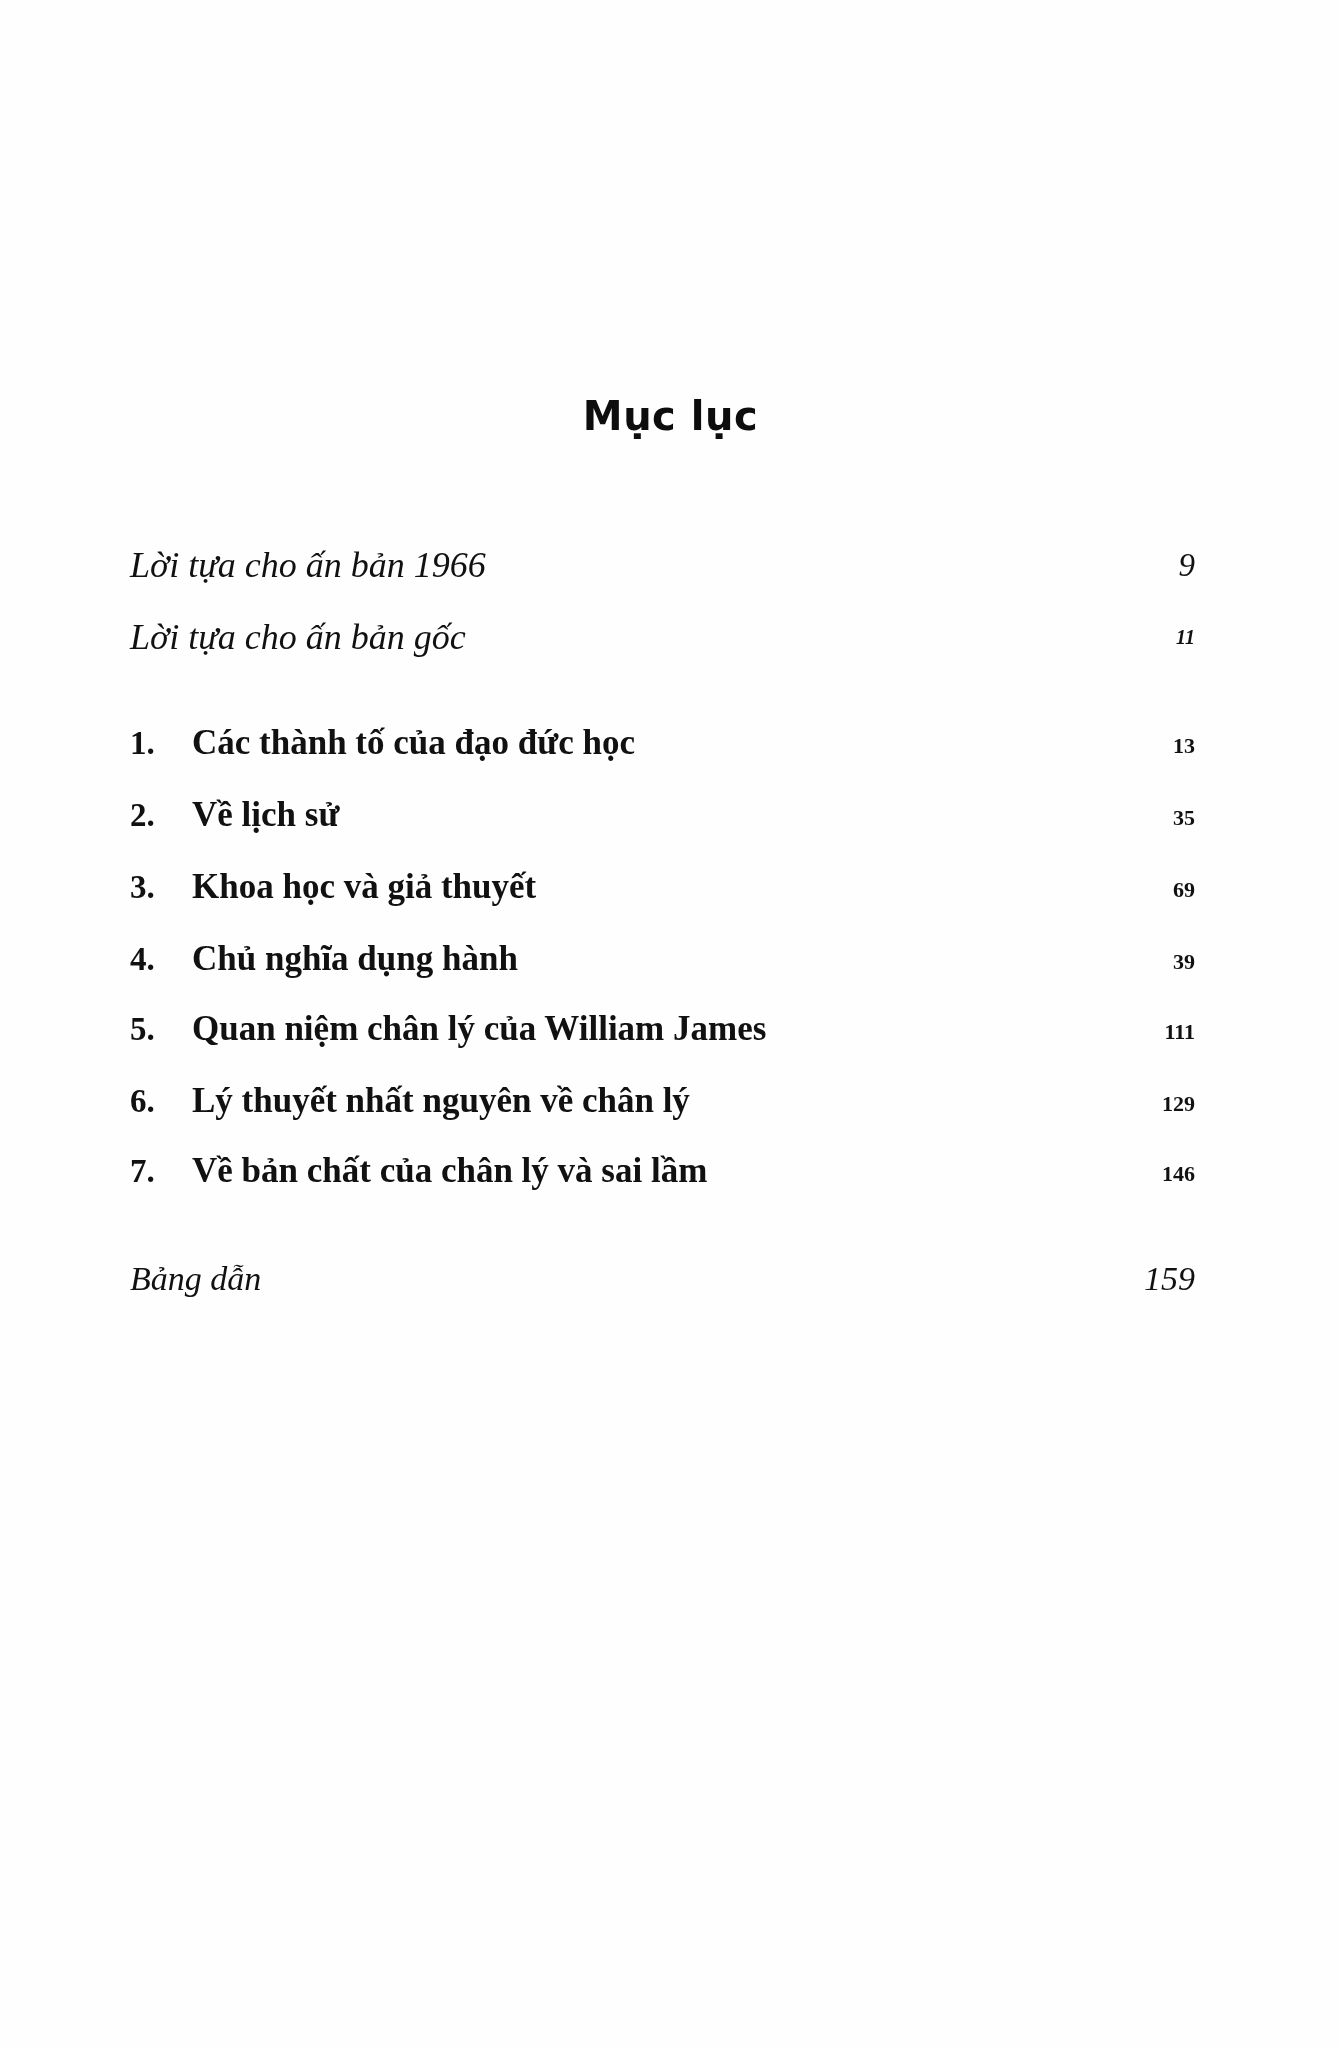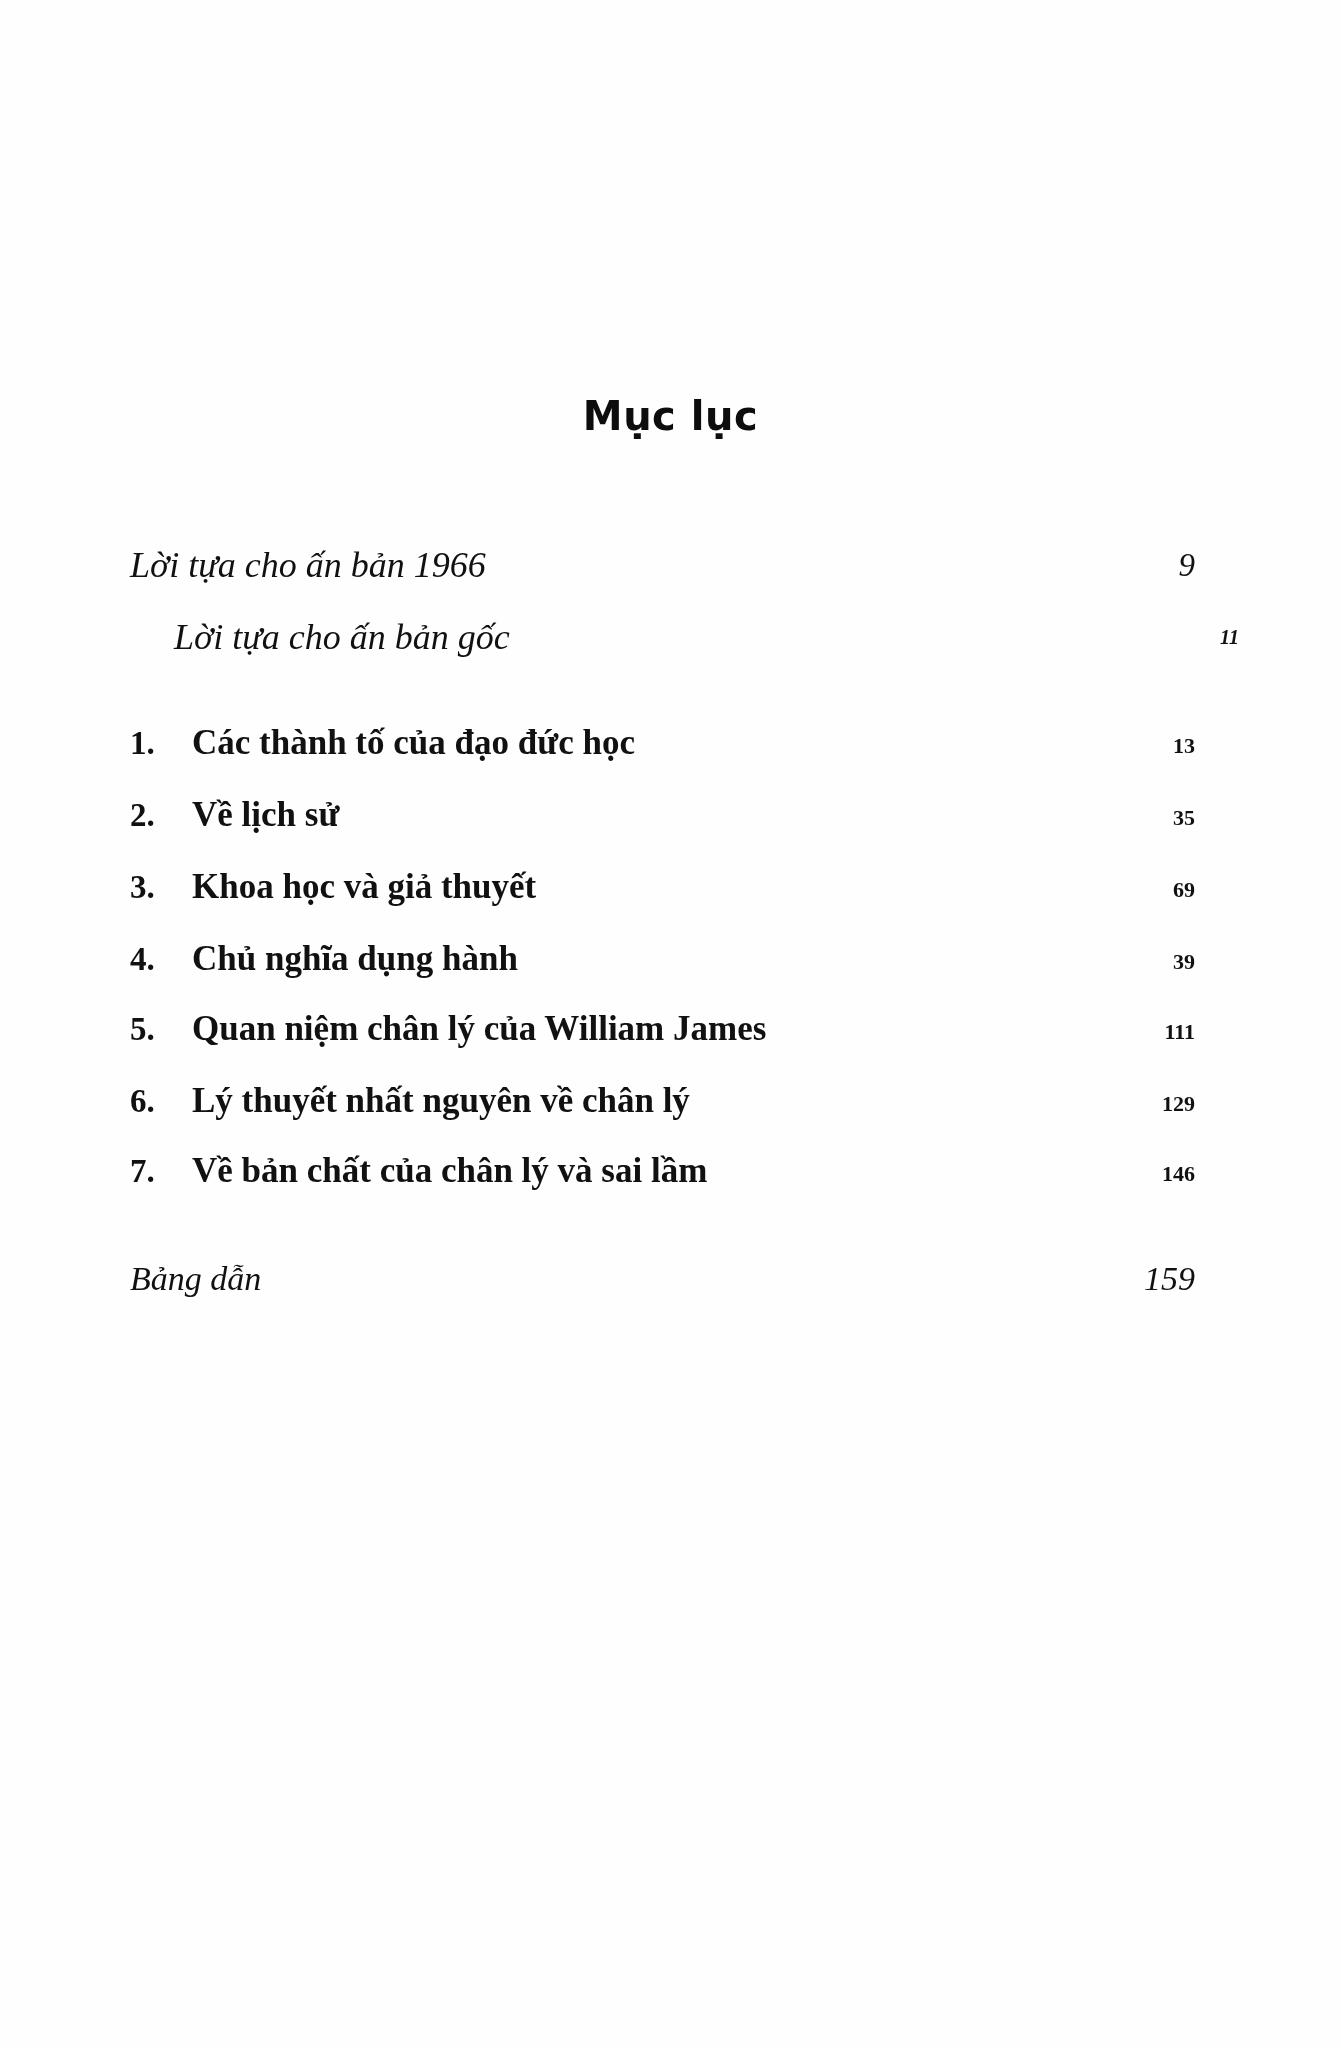--- a/index.html
+++ b/index.html
@@ -78,21 +78,21 @@
 <body>
 
 <div class="page">
 
   <div class="title">Mục lục</div>
 
   <div class="row preface" style="top:540px;">
     <span class="label">Lời tựa cho ấn bản 1966</span>
     <span class="page-no">9</span>
   </div>
-  <div class="row preface small-page" style="top:612px;margin-left:44px;">
+  <div class="row preface small-page" style="top:612px;">
     <span class="label">Lời tựa cho ấn bản gốc</span>
     <span class="page-no">11</span>
   </div>
 
   <div class="row chapter" style="top:718px;">
     <span class="num">1.</span>
     <span class="label">Các thành tố của đạo đức học</span>
     <span class="page-no">13</span>
   </div>
   <div class="row chapter" style="top:790px;">

